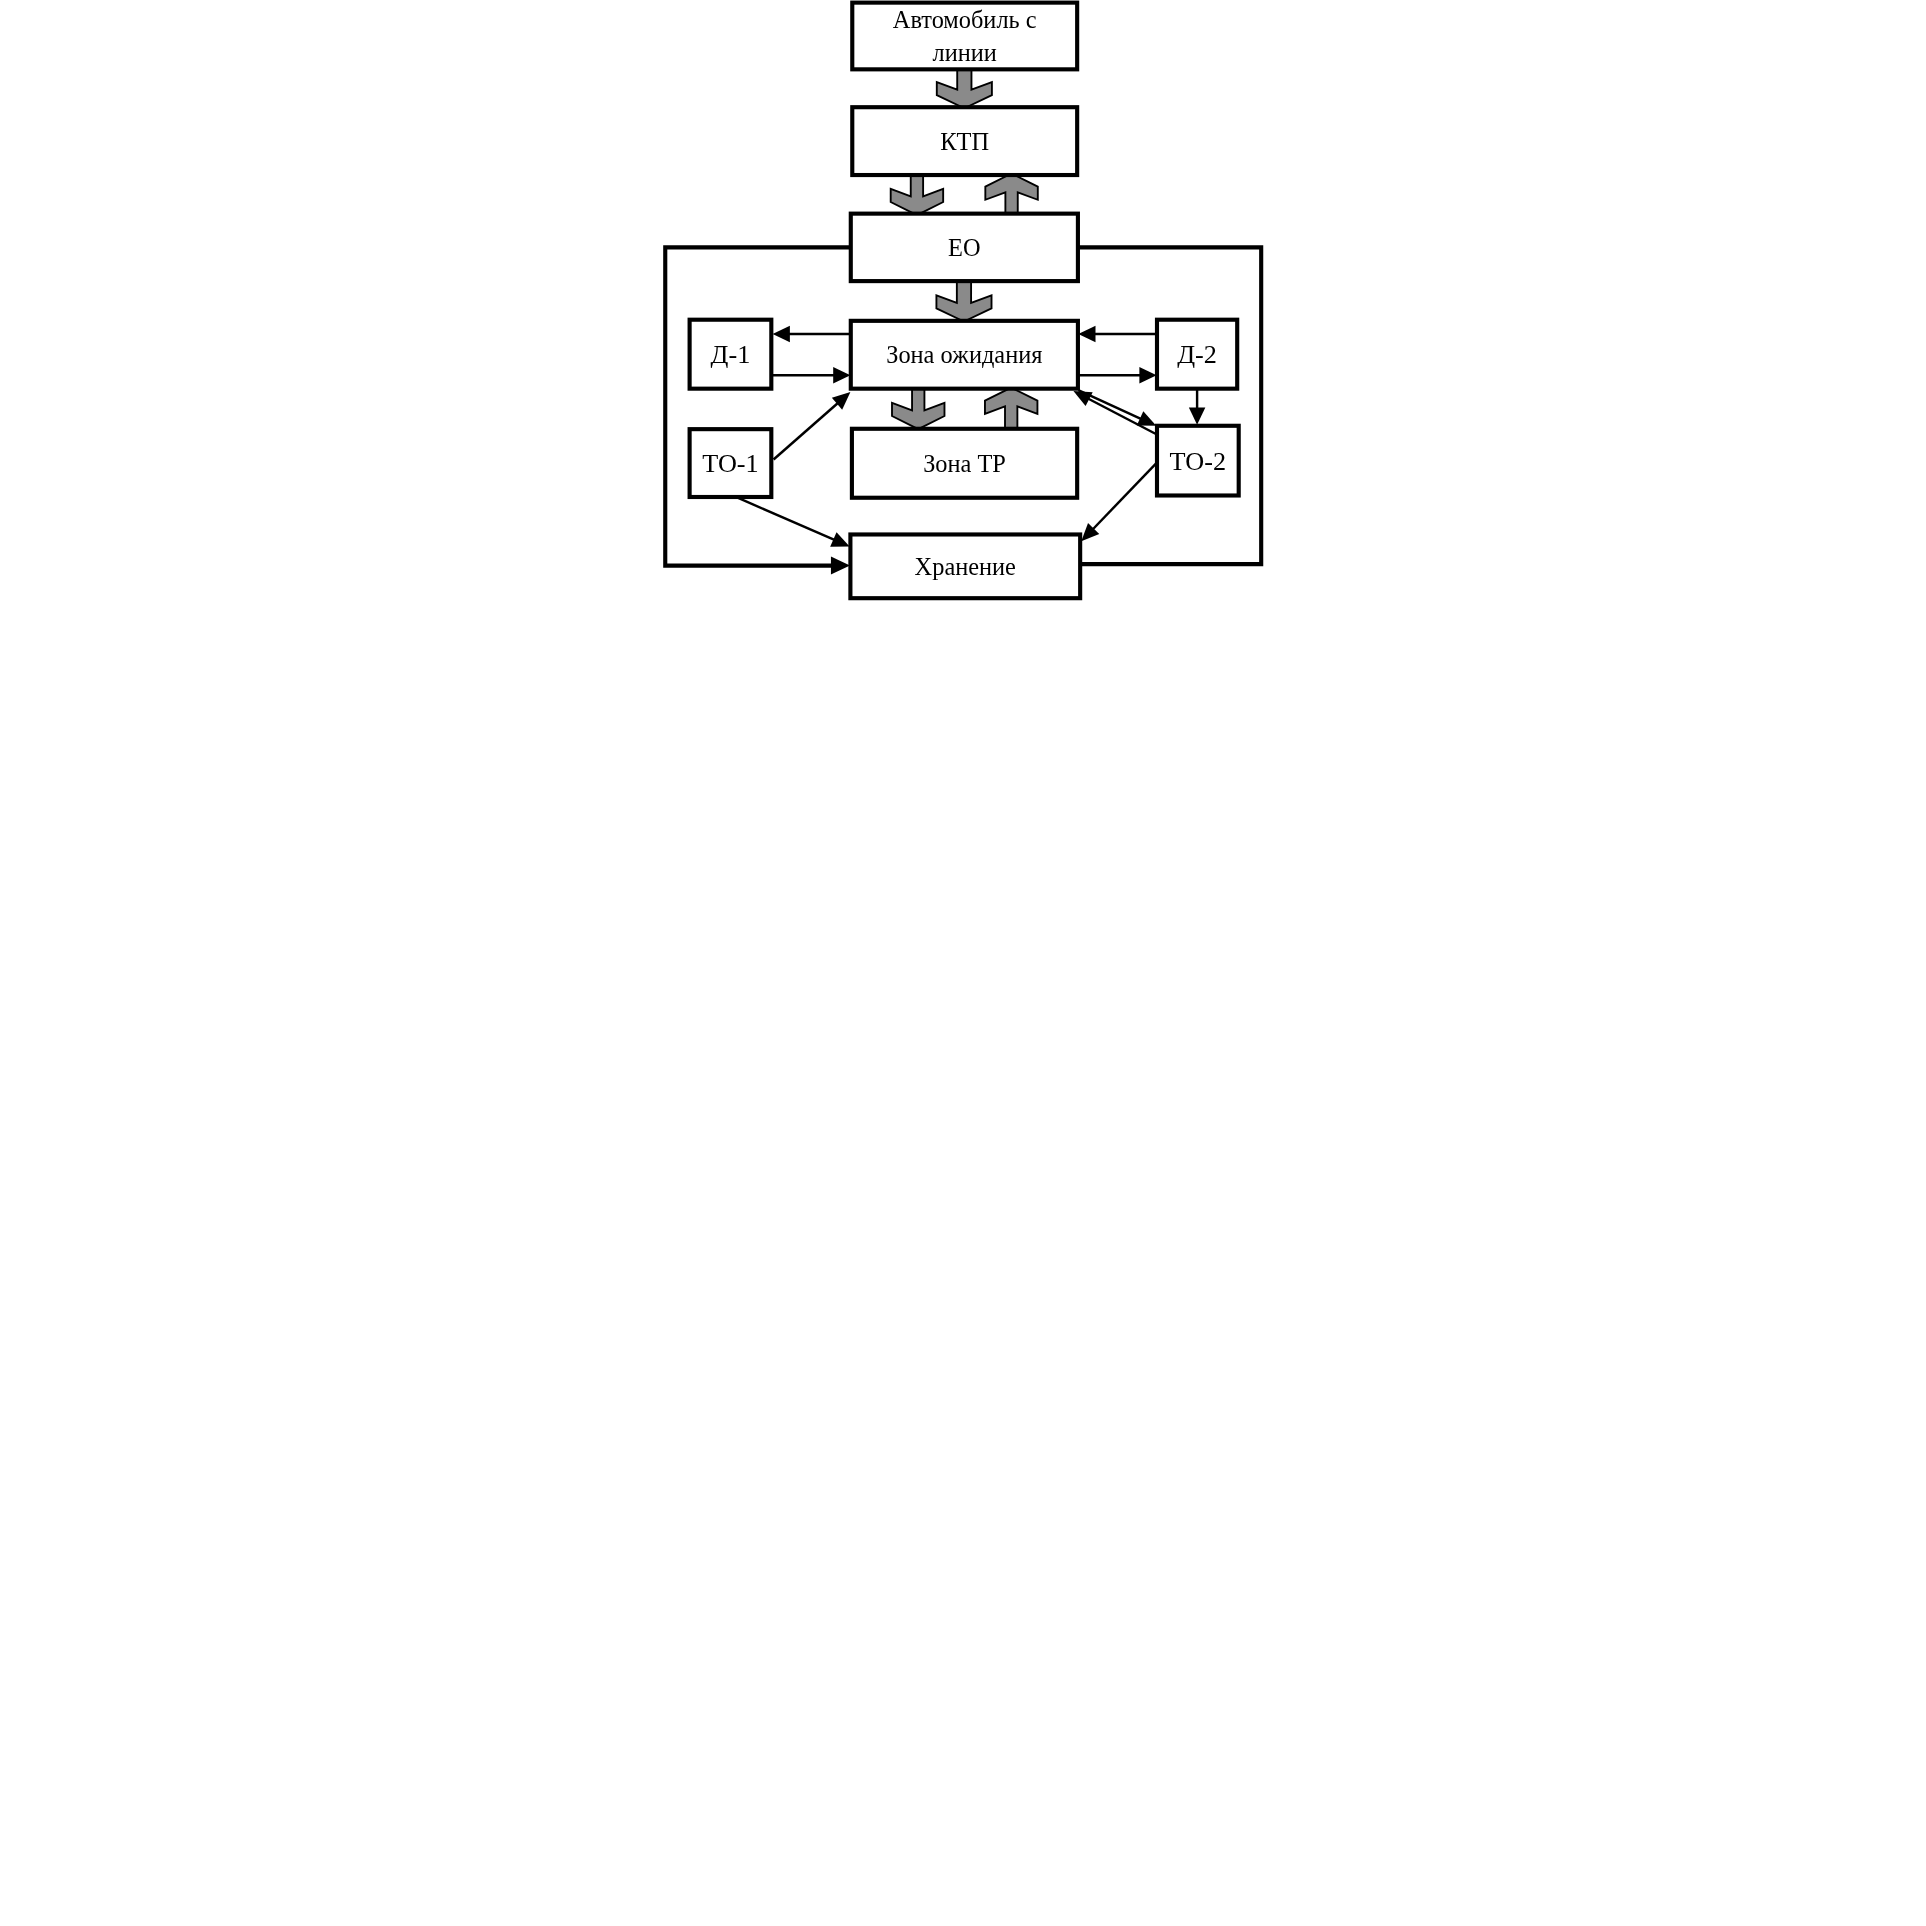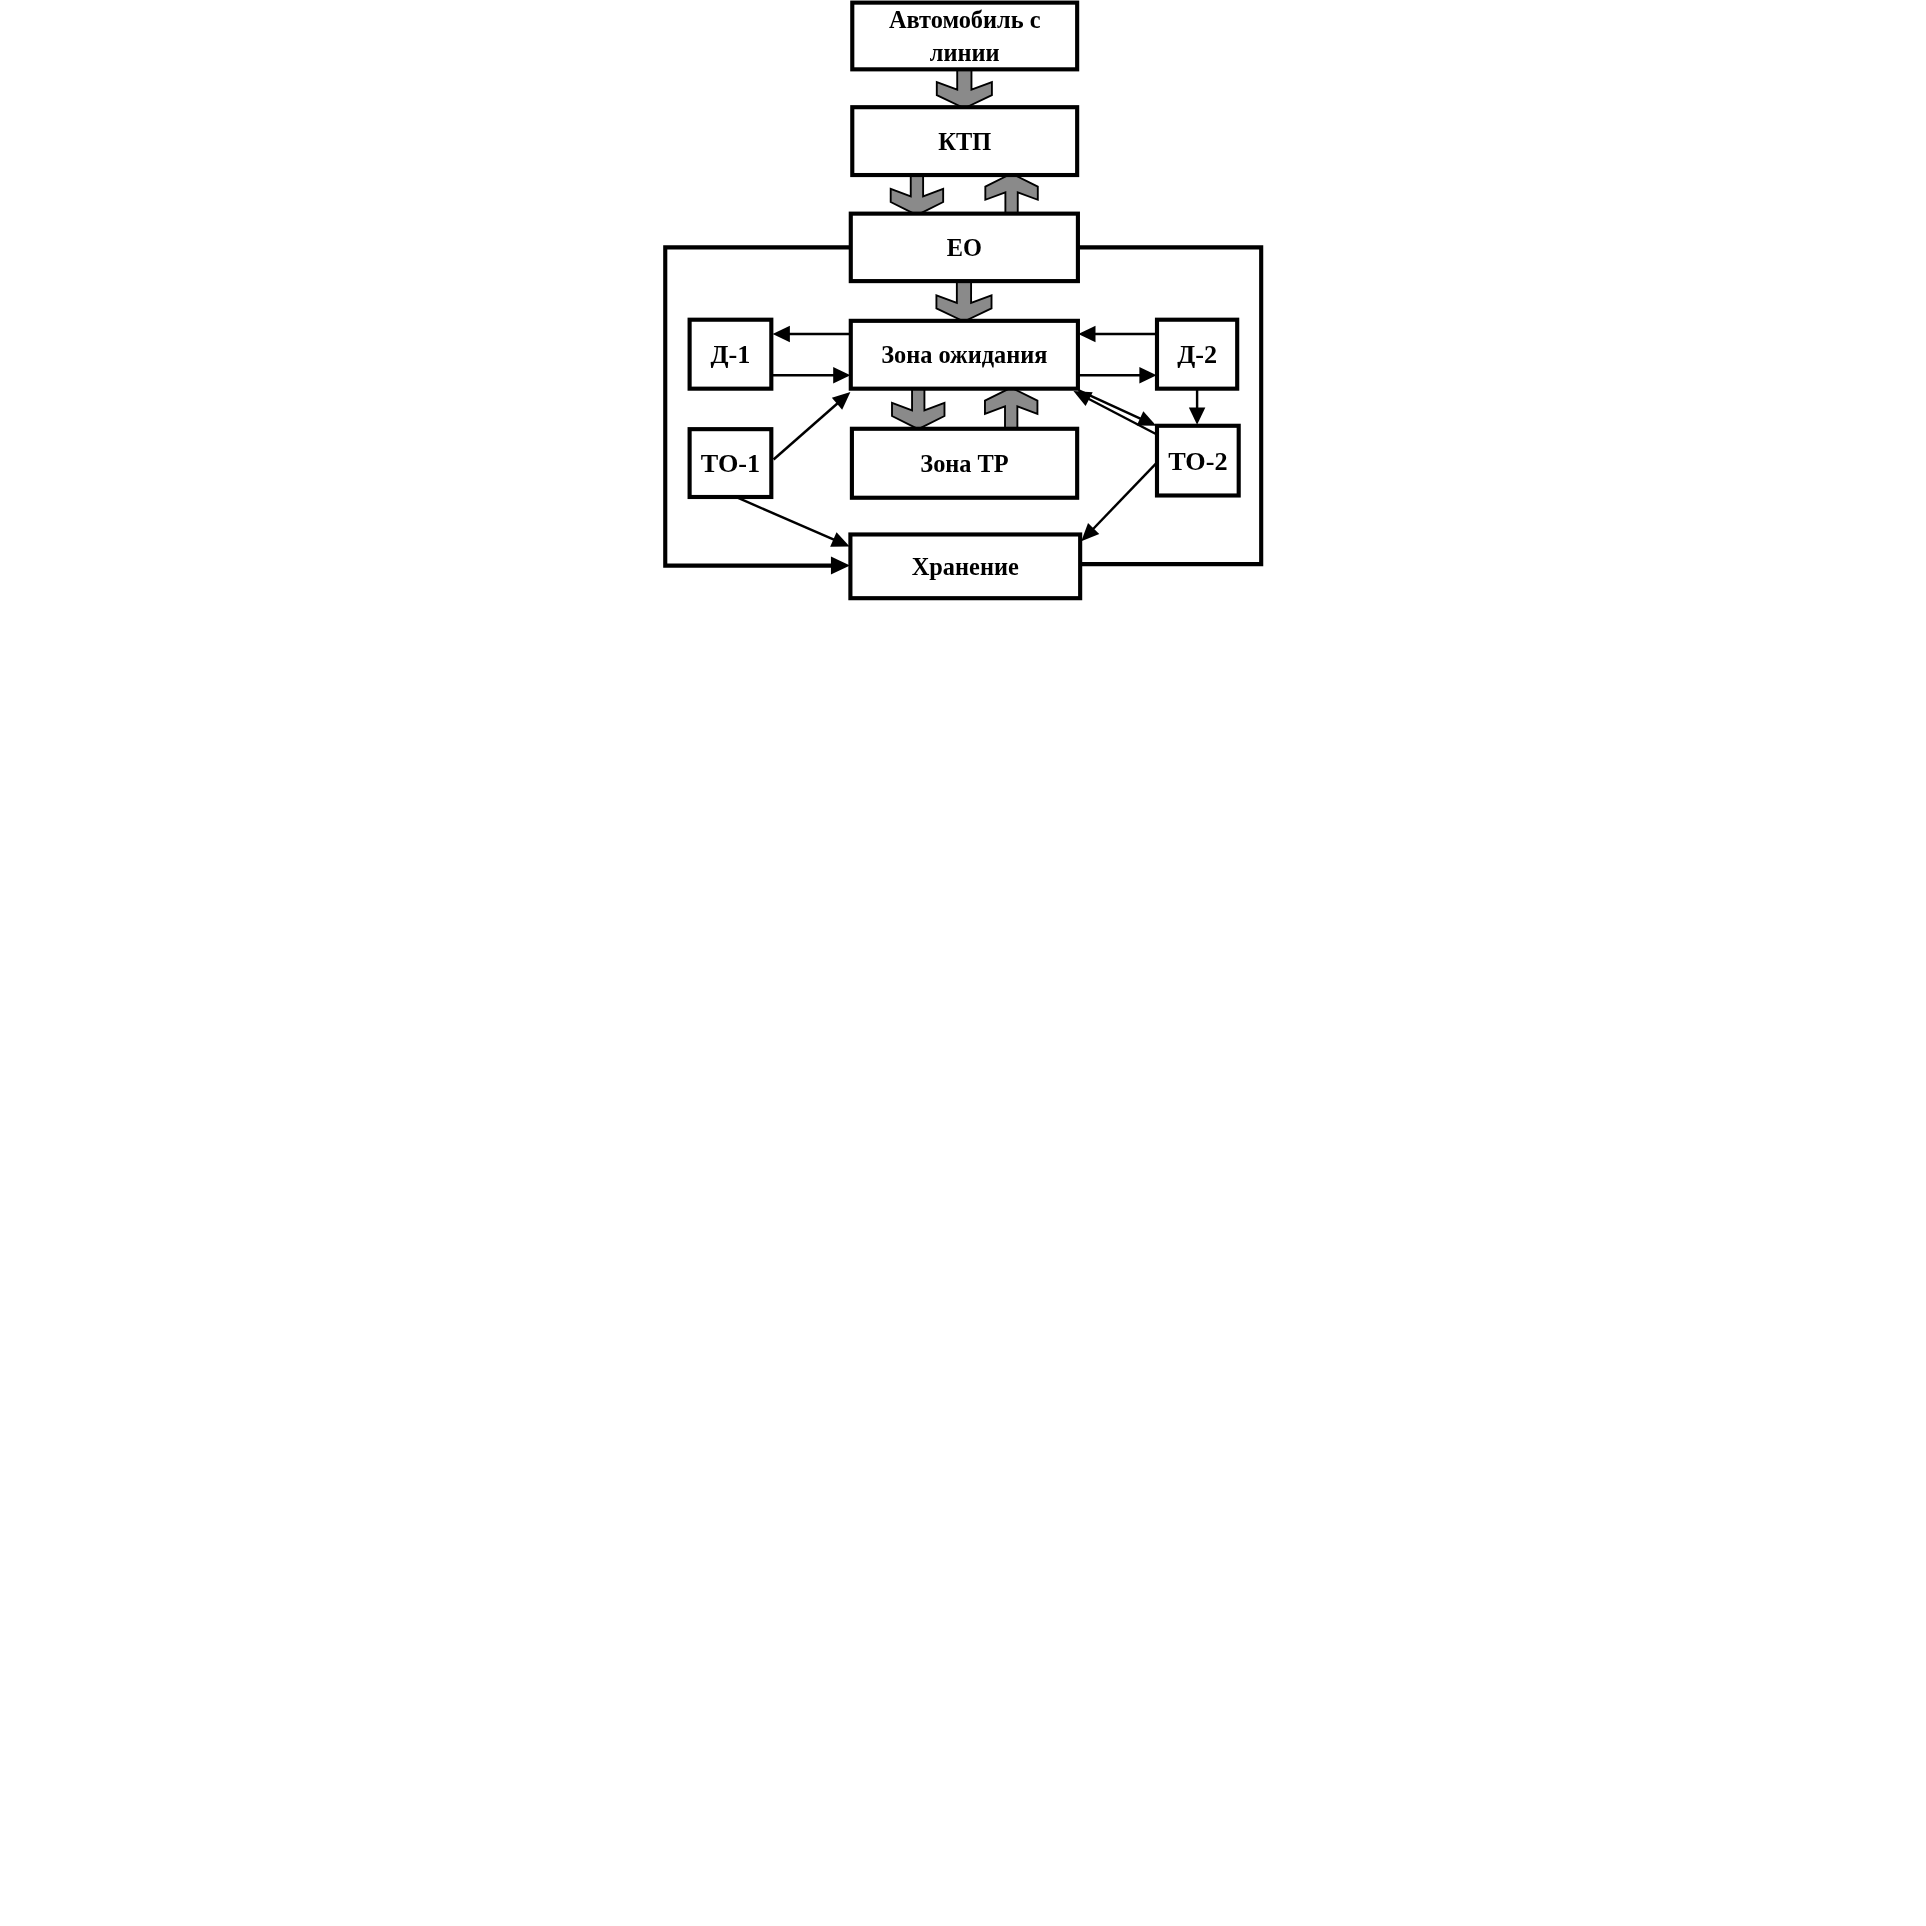--- a/index.html
+++ b/index.html
@@ -5,21 +5,20 @@
   html, body {
     margin: 0;
     padding: 0;
     background: #ffffff;
     font-family: "Liberation Serif", "DejaVu Serif", serif;
   }
   .stage {
     width: 100%;
     max-width: 601px;
     margin: 0 auto;
-    font-weight: bold;
   }
   svg { display: block; width: 100%; height: auto; }
   .box {
     fill: #ffffff;
     stroke: #000000;
     stroke-width: 22;
   }
   .loop-line {
     fill: none;
     stroke: #000000;

